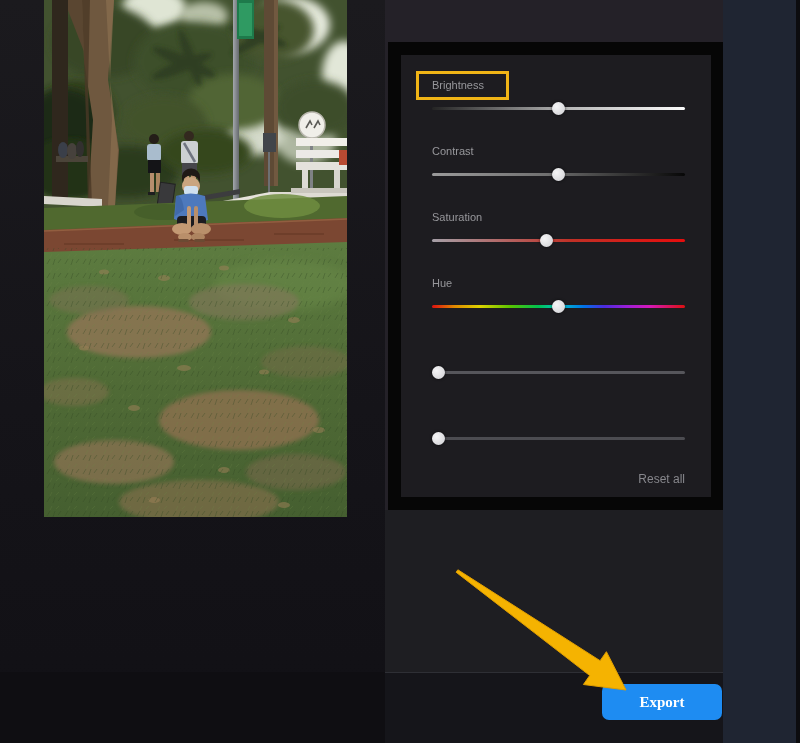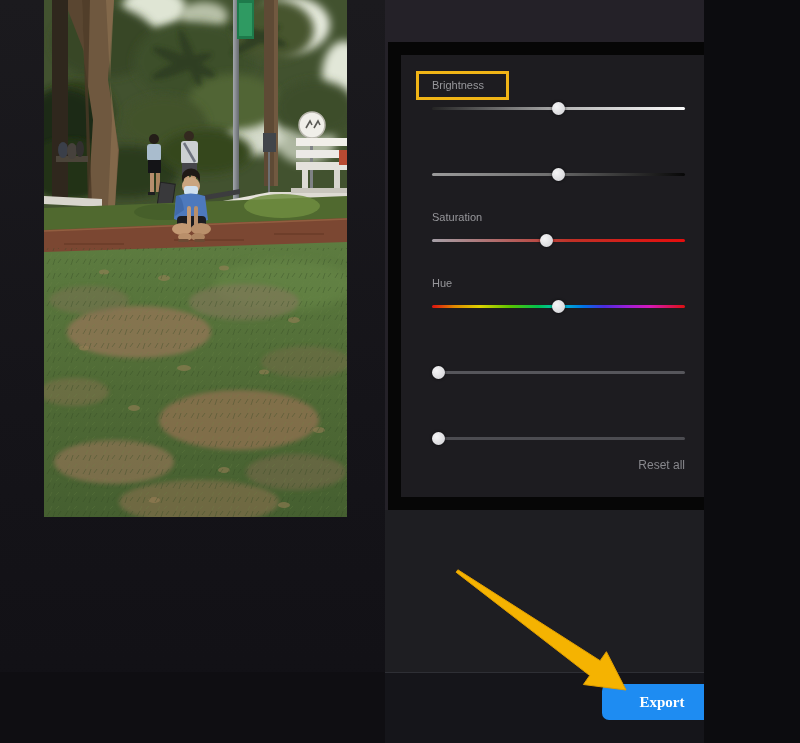--- a/index.html
+++ b/index.html
@@ -1,16 +1,16 @@
 <!DOCTYPE html>
 <html><head>
 <meta charset="utf-8">
 <style>
   html,body{margin:0;padding:0;background:#0c0c0f;}
-  #root{position:relative;width:704px;height:743px;overflow:hidden;
+  #root{position:relative;width:796px;height:743px;overflow:hidden;
         font-family:"Liberation Sans",sans-serif;background:#5eead4;}
   
   .left-col{position:absolute;left:0;top:0;width:385px;height:743px;
             background:linear-gradient(180deg,#1b1a1e 0%,#151419 55%,#111015 100%);}
   .left-bottom-strip{position:absolute;left:0;top:672px;width:385px;height:71px;background:#0f0e12;}
   .video{position:absolute;left:44px;top:0;width:303px;height:517px;background:#3a4a2c;overflow:hidden;}
   .controls{position:absolute;left:0;top:530px;width:385px;height:46px;}
   
   .mid-col{position:absolute;left:385px;top:0;width:338px;height:743px;background:#242128;}
   .below-panel{position:absolute;left:385px;top:510px;width:338px;height:162px;background:#1e1e22;}
@@ -28,21 +28,21 @@
   .strack{position:absolute;left:0;right:0;top:5px;height:3px;border-radius:2px;}
   .shandle{position:absolute;top:0;width:13px;height:13px;border-radius:50%;
            background:radial-gradient(circle at 35% 35%,#f5f5f6,#cfcfd3);
            box-shadow:0 0 3px rgba(0,0,0,.7);cursor:grab;}
   .track-brightness{background:linear-gradient(to right,#242424,#b9b9b9 55%,#fbfbfb);}
   .track-contrast{background:linear-gradient(to right,#9a9a9a,#707070 45%,#070707);}
   .track-saturation{background:linear-gradient(to right,#a59fa7,#c03026 55%,#e60d0d);}
   .track-hue{background:linear-gradient(to right,#dc1010 0%,#e08a00 9%,#ddd300 19%,#59c400 31%,#00c150 42%,#00c6c6 50%,#0072e8 60%,#4b2ce0 68%,#9b1fd8 77%,#d619b9 86%,#dc1010 100%);}
   .track-fade{background:#56565b;}
   .track-vignette{background:#4c4c51;}
-  .reset-all{position:absolute;right:26px;top:403px;font-size:12px;color:#87878c;cursor:pointer;}
+  .reset-all{position:absolute;right:26px;top:417px;font-size:12px;color:#87878c;cursor:pointer;}
   
   .export-btn{position:absolute;left:602px;top:684px;width:120px;height:36px;
               border:none;border-radius:7px;background:#1E8CF2;color:#ffffff;
               font-family:Liberation Serif, serif;font-size:15px;font-weight:bold;cursor:pointer;}
   .annot{position:absolute;pointer-events:none;}
 </style>
 </head>
 <body>
 
 <div id="root">
@@ -234,20 +234,24 @@
     <div class="slabel-wrap">
       <div class="hl-box"></div>
       <span class="slabel">Brightness</span>
     </div>
     <div class="strack-wrap">
       <div class="strack track-brightness"></div>
       <div class="shandle" style="left: 120px;"></div>
     </div>
   </div>
         <div class="srow" style="top: 82px;">
+    <div class="slabel-wrap">
+
+      <span class="slabel">Contrast</span>
+    </div>
     <div class="strack-wrap">
       <div class="strack track-contrast"></div>
       <div class="shandle" style="left: 120px;"></div>
     </div>
   </div>
         <div class="srow" style="top: 148px;">
     <div class="slabel-wrap">
 
       <span class="slabel">Saturation</span>
     </div>

